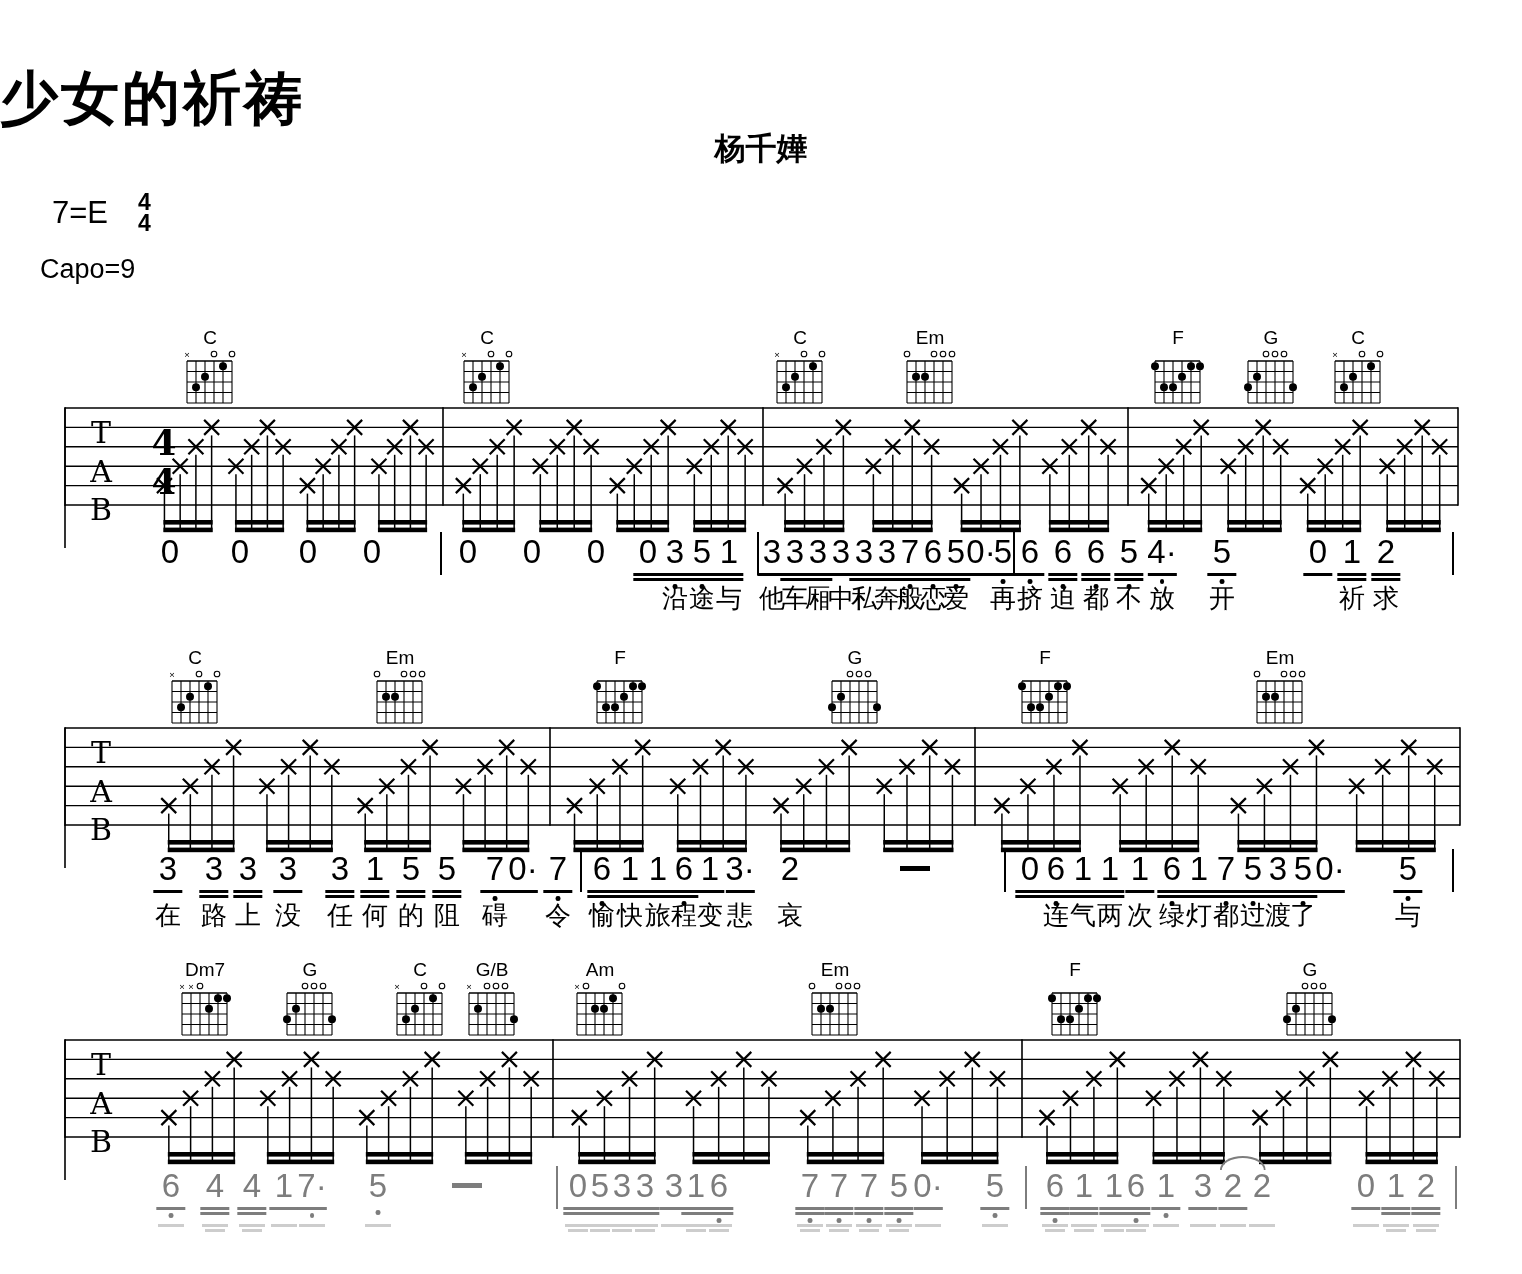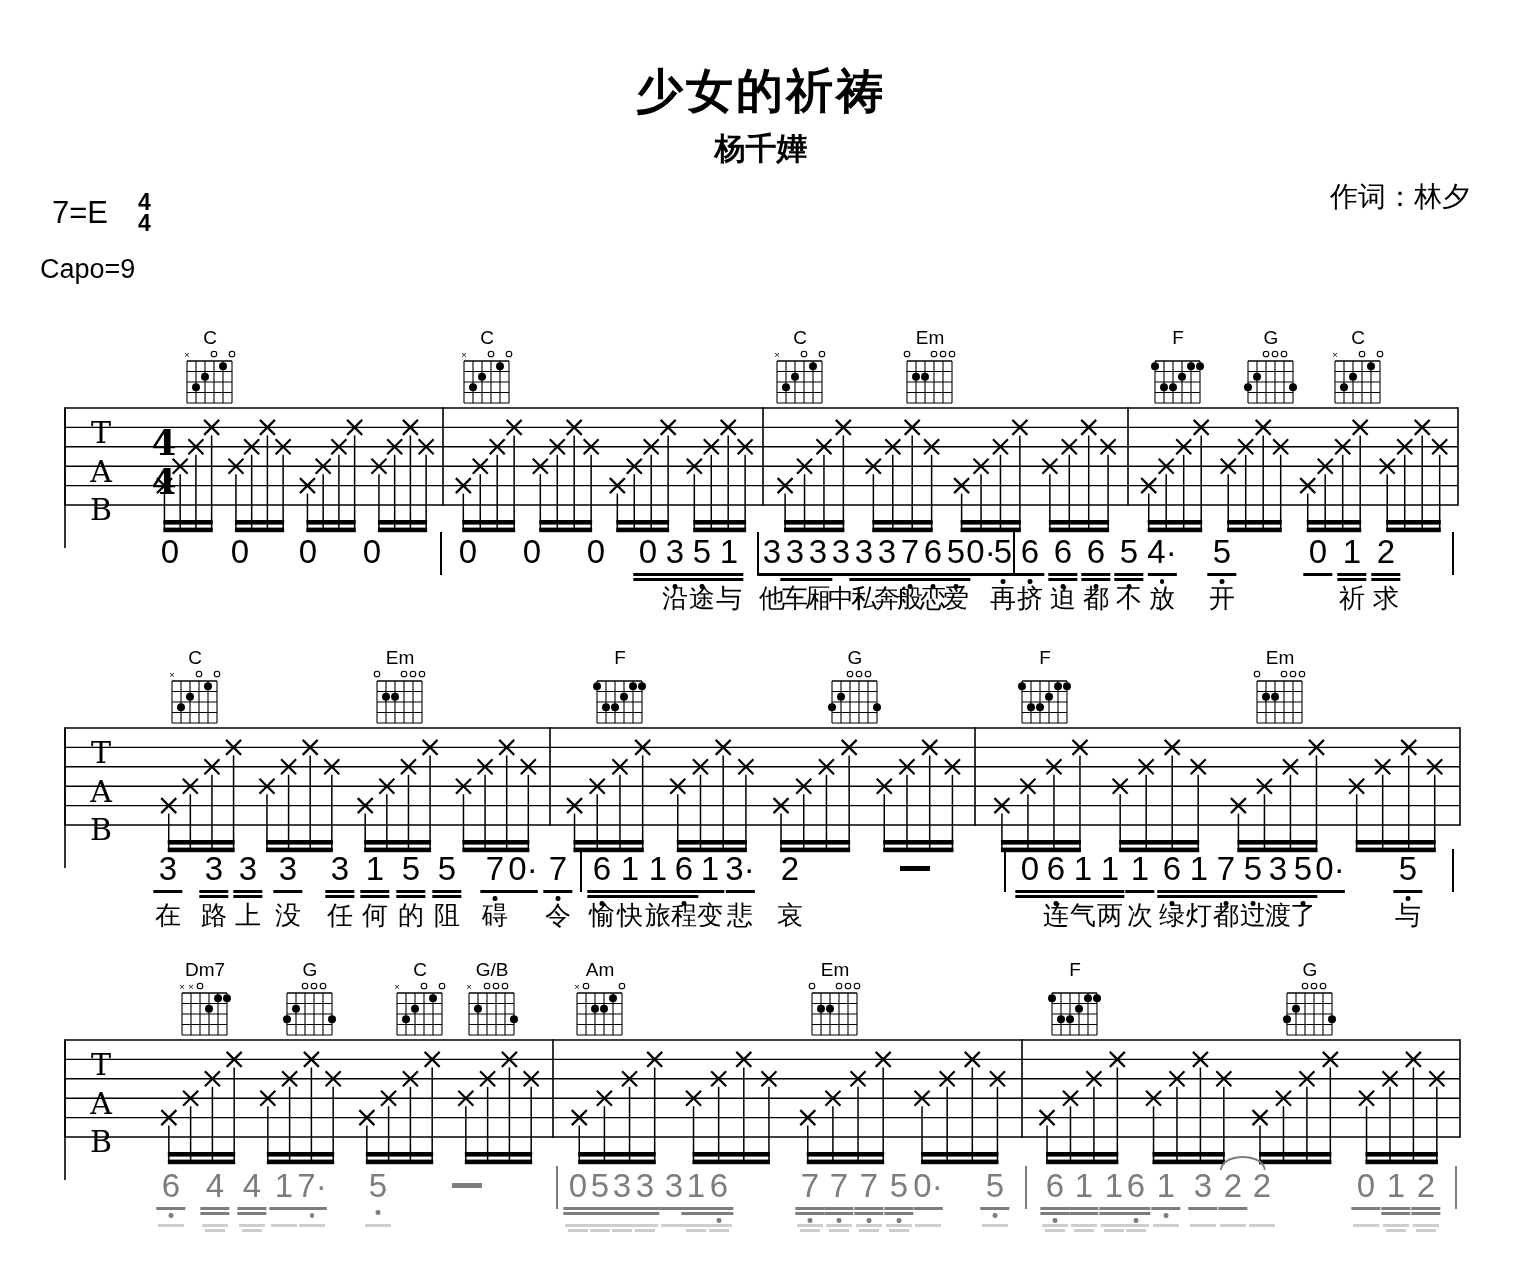--- a/index.html
+++ b/index.html
@@ -1,18 +1,18 @@
 <!DOCTYPE html>
 <html><head>
 <meta charset="utf-8">
 <style>
   html,body{margin:0;padding:0}
   body{width:1522px;height:1274px;background:#ffffff;overflow:hidden;position:relative;
        font-family:"Liberation Sans",sans-serif;color:#000}
-  #title{position:absolute;left:0;right:0;top:60px;text-align:center;font-size:47px;
+  #title{position:absolute;left:0;right:0;top:60px;font-size:58px;
          font-weight:bold;letter-spacing:3px}
   #artist{position:absolute;left:0;right:0;top:128px;text-align:center;font-size:31px;font-weight:bold}
   #keyrow{position:absolute;left:52px;top:192px;font-size:31px;display:flex;align-items:center}
   #keyrow .ts{display:inline-block;margin-left:30px;font-size:23px;font-weight:bold;
               line-height:21px;text-align:center}
   #keyrow .ts span{display:block}
   #capo{position:absolute;left:40px;top:254px;font-size:27px}
   #credits{position:absolute;right:52px;top:178px;text-align:right;font-size:28px;line-height:38px}
   #sheet{position:absolute;left:0;top:0;width:1522px;height:1274px}
   .chord{position:absolute;width:56px;text-align:center}
@@ -39,21 +39,20 @@
 <div id="artist">杨千嬅</div>
 <div id="keyrow">
   <span>7=E</span>
   <span class="ts">
     <span>4</span>
     <span>4</span>
   </span>
 </div>
 <div id="capo">Capo=9</div>
 <div id="credits">
-  <div>作词：林夕</div>
 </div>
 
 <div id="sheet">
     <svg width="1522" height="152" style="position:absolute;left:0;top:396px">
       <line x1="65" y1="12" x2="1458" y2="12" stroke="#000" stroke-width="1.4"></line>
       <line x1="65" y1="31.4" x2="1458" y2="31.4" stroke="#000" stroke-width="1.4"></line>
       <line x1="65" y1="50.8" x2="1458" y2="50.8" stroke="#000" stroke-width="1.4"></line>
       <line x1="65" y1="70.19999999999999" x2="1458" y2="70.19999999999999" stroke="#000" stroke-width="1.4"></line>
       <line x1="65" y1="89.6" x2="1458" y2="89.6" stroke="#000" stroke-width="1.4"></line>
       <line x1="65" y1="109" x2="1458" y2="109" stroke="#000" stroke-width="1.4"></line>

